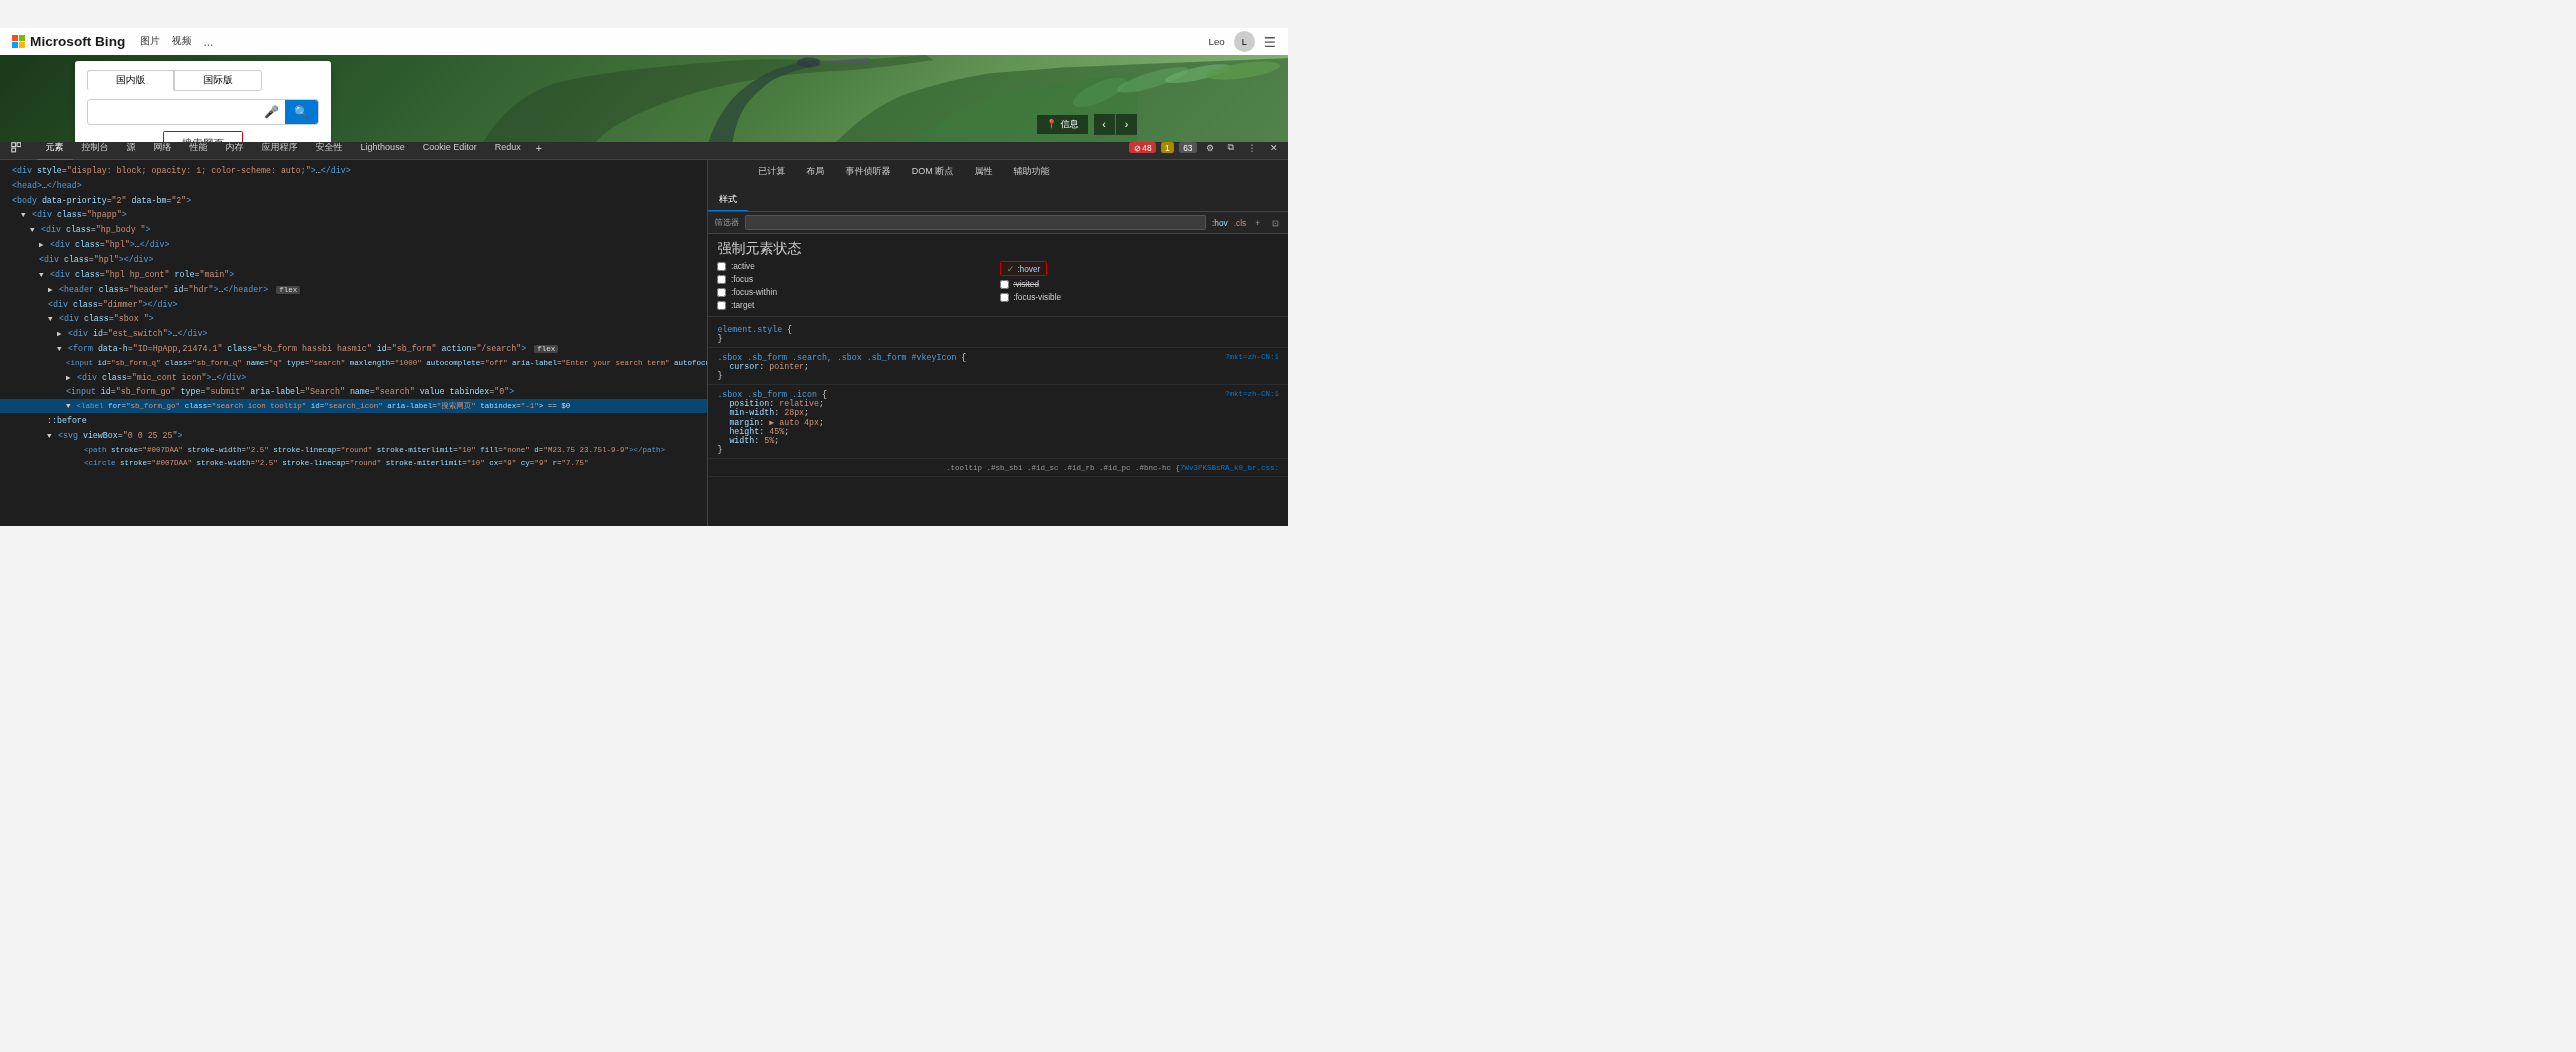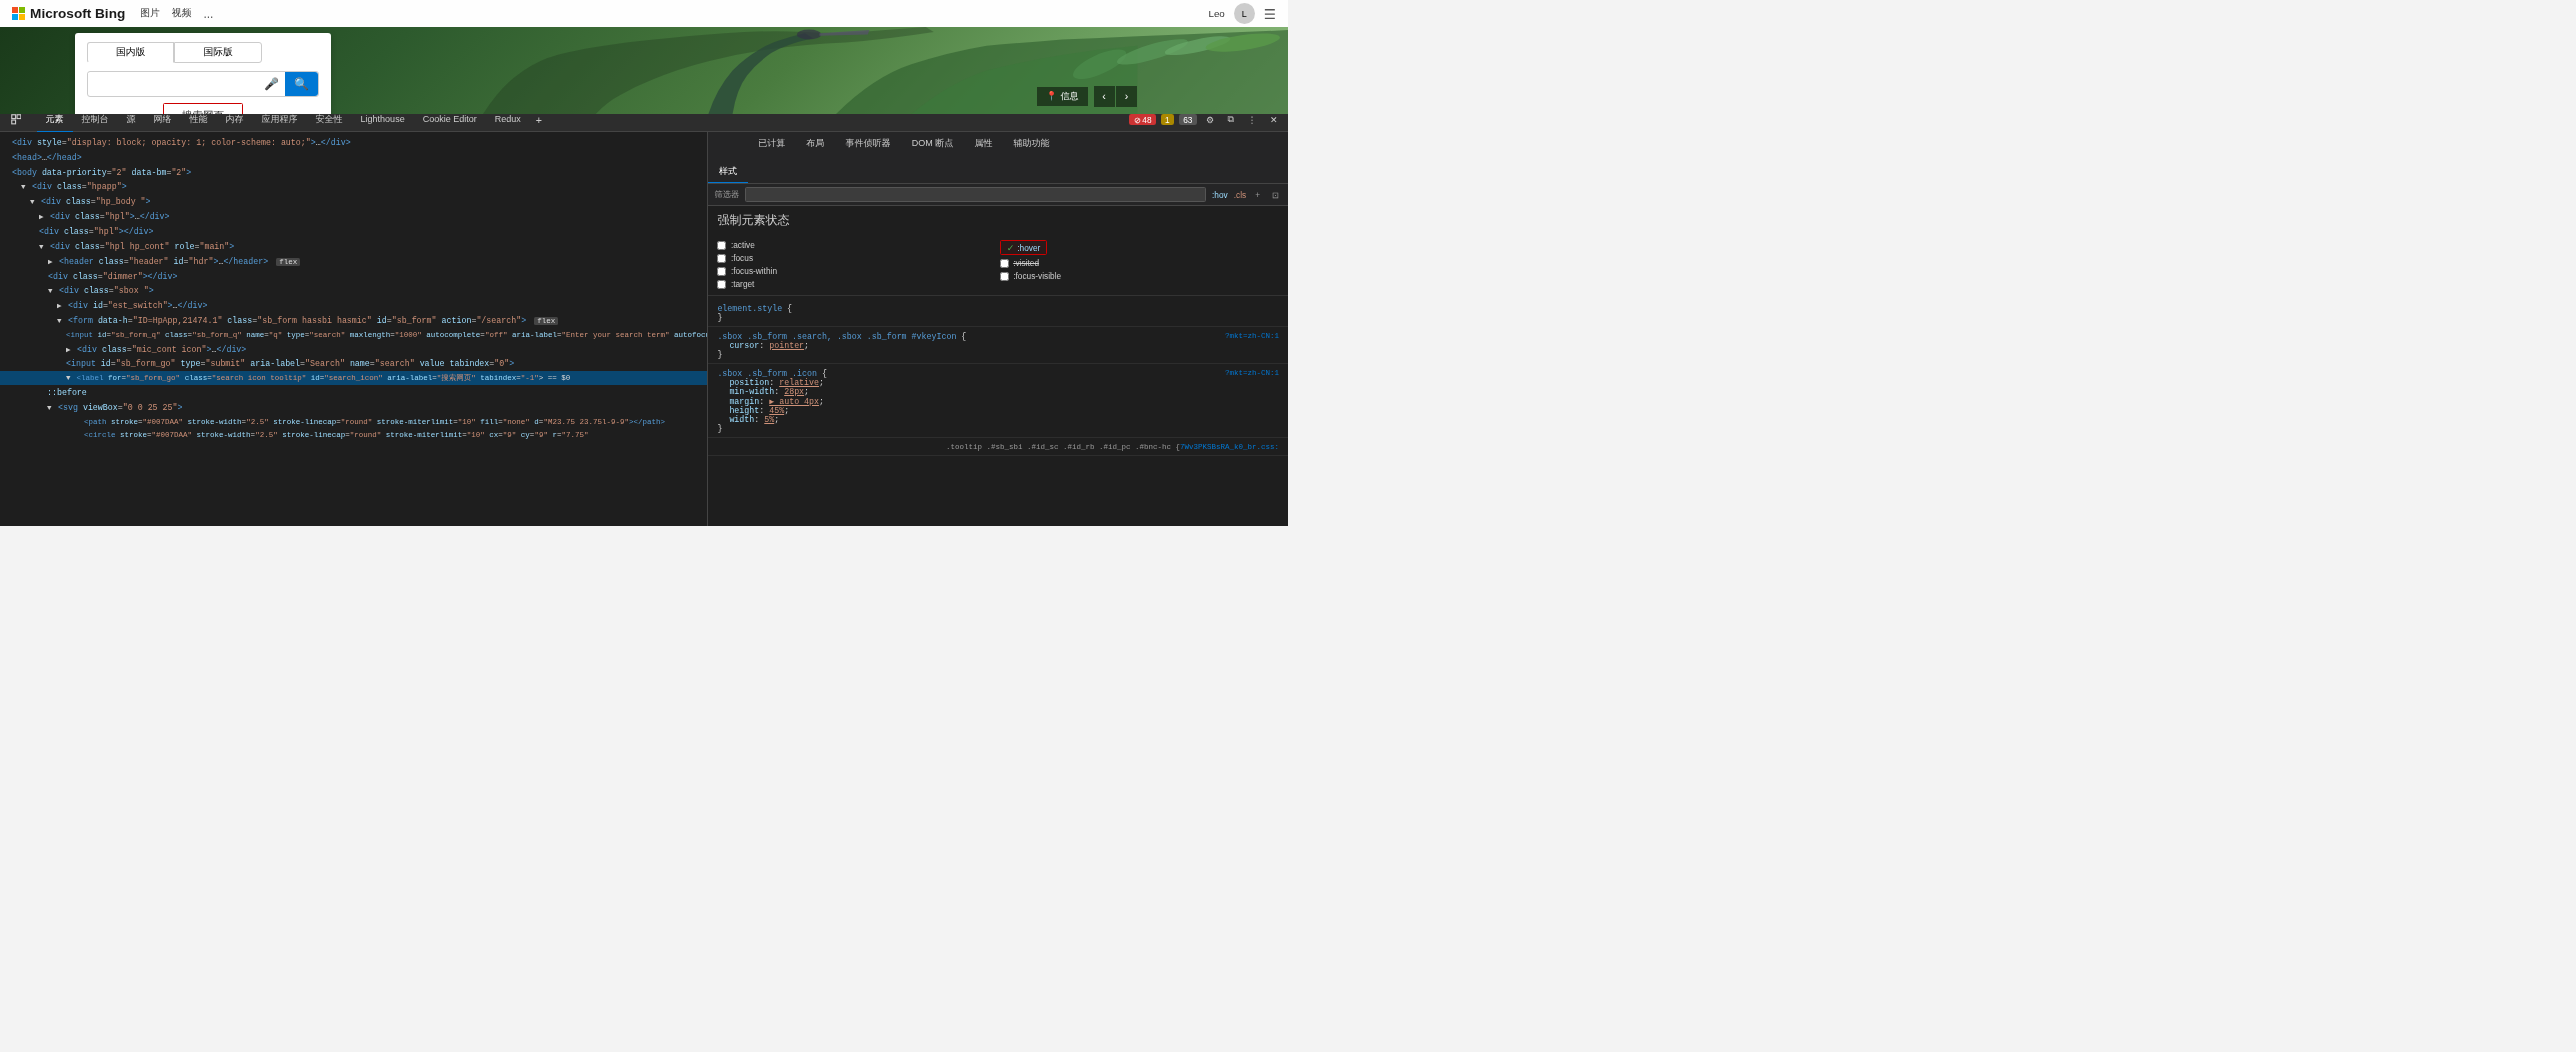--- a/index.html
+++ b/index.html
@@ -2,21 +2,21 @@
 <html style="font-size:12px"><head>
   <meta charset="utf-8">
   <style>
     * { margin: 0; padding: 0; box-sizing: border-box; }
     body { font-family: 'Segoe UI', Arial, sans-serif; background: #f3f3f3; overflow: hidden; width: 1288px; height: 526px; transform-origin: top left; }
     
     
     .browser-container { width: 100%; height: 526px; display: flex; flex-direction: column; }
     
     
-    .bing-header { height: 87px; background: transparent; position: relative; z-index: 10; }
+    .bing-header { height: 87px; background: transparent; position: relative; z-index: 10; margin-top: 28px; }
     
     .bing-nav { display: flex; align-items: center; padding: 4.5px 12px; background: rgba(255,255,255,0.92); height: 27px; gap: 9px; }
     
     .bing-logo { display: flex; align-items: center; gap: 4.5px; font-size: 13.6px; font-weight: 600; color: #1a1a1a; }
     .bing-logo .ms-squares { display: grid; grid-template-columns: 1fr 1fr; gap: 0.8px; width: 13.6px; height: 13.6px; }
     .ms-sq { width: 6px; height: 6px; }
     .ms-sq.red { background: #f25022; }
     .ms-sq.green { background: #7fba00; }
     .ms-sq.blue { background: #00a4ef; }
     .ms-sq.yellow { background: #ffb900; }
@@ -113,38 +113,38 @@
     .styles-tab.active { color: #fff; border-bottom: 1.5px solid #0078d4; margin-top: 28px; }
     
     .styles-filter-bar { display: flex; align-items: center; padding: 3px 6px; background: #252526; border-bottom: 0.8px solid #444; gap: 6px; }
     .filter-input { flex: 1; background: #3c3c3c; border: 0.8px solid #555; color: #ccc; padding: 1.5px 4.5px; font-size: 8.3px; border-radius: 1.5px; }
     .filter-label { color: #999; font-size: 8.3px; }
     .filter-btn { background: none; border: none; color: #999; cursor: pointer; font-size: 8.3px; padding: 1.5px 3px; }
     .filter-hov { color: #9cdcfe; font-size: 8.3px; }
     .filter-cls { color: #ce9178; font-size: 8.3px; }
     
     .force-state-section { padding: 6px 9px; border-bottom: 0.8px solid #333; }
-    .force-state-title { color: #ccc; font-size: 12px; margin-bottom: 11px; }
+    .force-state-title { color: #ccc; font-size: 14px; margin-bottom: 3px; }
     
     .state-grid { display: grid; grid-template-columns: 1fr 1fr; gap: 3px; }
     .state-item { display: flex; align-items: center; gap: 4.5px; font-size: 8.3px; color: #ccc; }
     .state-cb { width: 9px; height: 9px; accent-color: #0078d4; }
     
     .hover-box { border: 1.5px solid #cc0000; border-radius: 1.5px; padding: 1.5px 6px; background: #2a1a1a; display: inline-flex; align-items: center; gap: 3px; }
     .hover-check { color: #4caf50; font-size: 9px; }
     .hover-text { color: #9cdcfe; font-size: 8.3px; }
     .visited-text { color: #ccc; text-decoration: line-through; font-size: 8.3px; }
     
     .css-rules { padding: 3px 0; overflow-y: auto; flex: 1; font-family: 'Consolas', 'Courier New', monospace; font-size: 8.3px; }
     
     .css-rule { padding: 4.5px 9px; border-bottom: 0.8px solid #2d2d2d; }
     .css-selector { color: #569cd6; font-size: 8.3px; }
     .css-brace { color: #d4d4d4; }
     .css-prop { color: #9cdcfe; padding-left: 12px; }
-    .css-val { color: #ce9178; text-decoration: underline; }
+    .css-val { color: #ce9178; }
     .css-source { color: #0078d4; font-size: 7.5px; float: right; cursor: pointer; }
     .css-colon { color: #d4d4d4; }
     .css-semicolon { color: #d4d4d4; }
     
     
     ::-webkit-scrollbar { width: 4.5px; height: 4.5px; }
     ::-webkit-scrollbar-track { background: #1e1e1e; }
     ::-webkit-scrollbar-thumb { background: #555; border-radius: 2.3px; }
     
     

